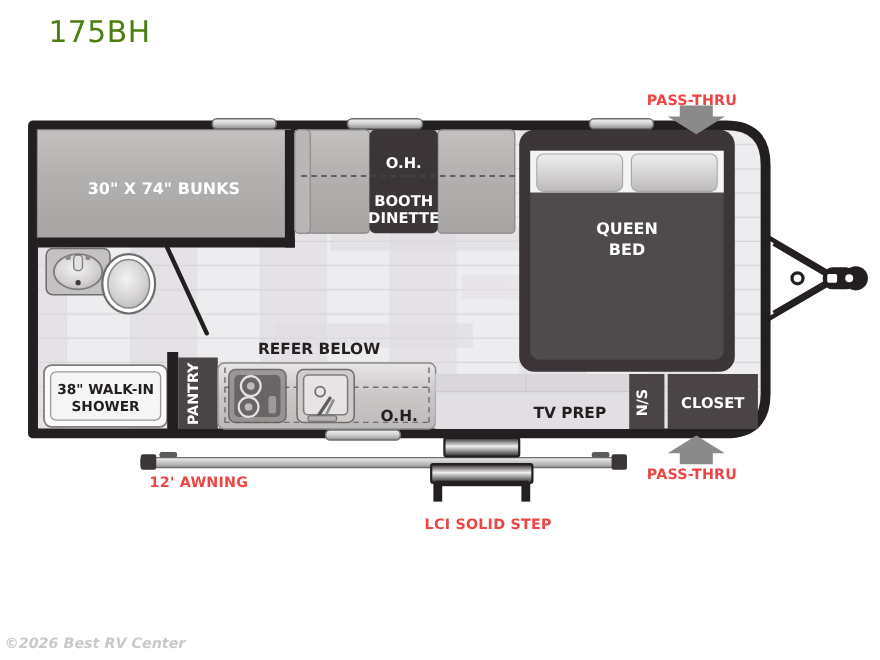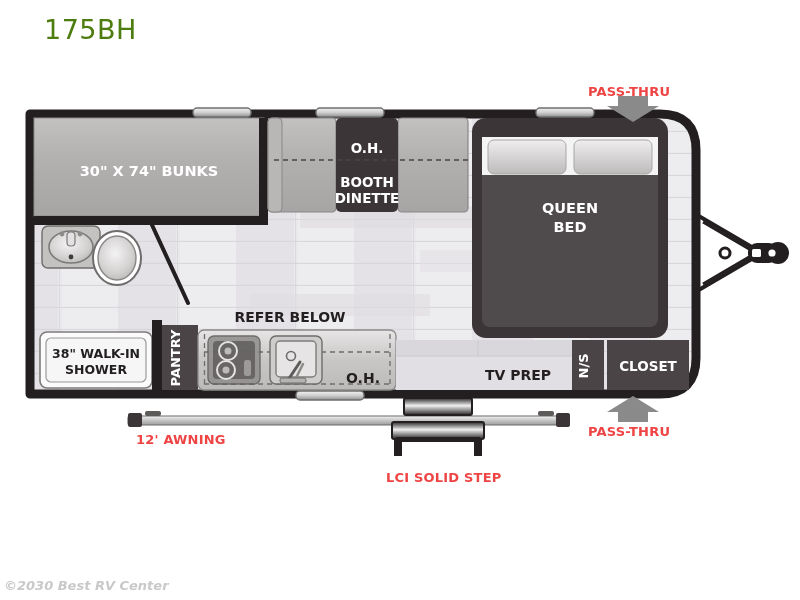--- a/index.html
+++ b/index.html
@@ -297,13 +297,13 @@
 </div>
 
 <div class="callout" style="left:588px; top:84px;">PASS-THRU</div>
 
 <div class="callout" style="left:588px; top:424px;">PASS-THRU</div>
 
 <div class="callout" style="left:136px; top:432px;">12' AWNING</div>
 
 <div class="callout" style="left:386px; top:470px;">LCI SOLID STEP</div>
 
-<div id="copyright">©2030 Best RV Center</div>
+<div id="copyright">©2026 Best RV Center</div>
 
 </body></html>

